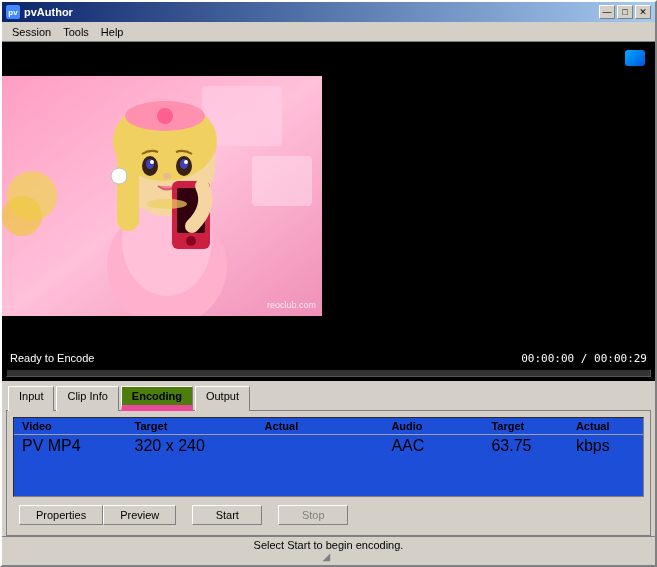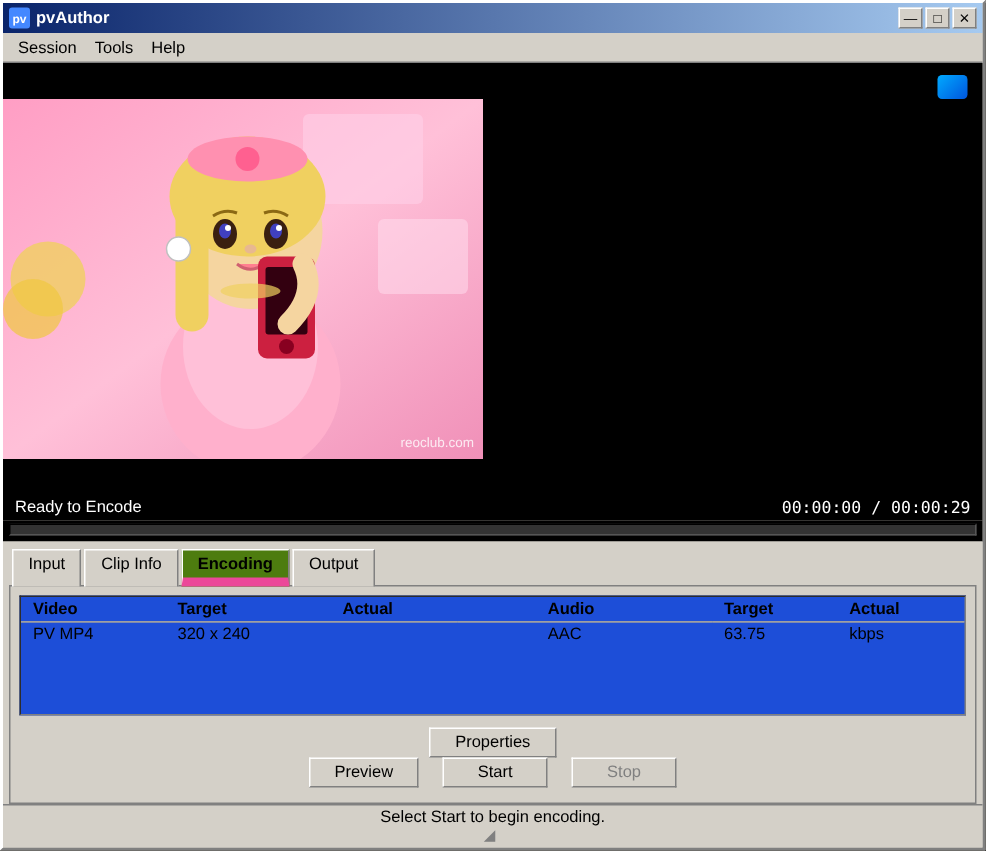--- a/index.html
+++ b/index.html
@@ -220,38 +220,36 @@
     .encoding-table th {
       text-align: left;
       font-weight: bold;
       padding: 2px 8px;
       font-size: 11px;
       border-bottom: 1px solid #a0a0a0;
     }
 
     .encoding-table td {
       padding: 2px 8px;
-      font-size: 11px;
+      font-size: 16px;
     }
 
     .table-area {
       background: #1d4ed8;
       border: 1px inset #808080;
       height: 80px;
       margin-bottom: 4px;
       overflow: hidden;
     }
 
     
     .bottom-buttons {
       display: flex;
-      justify-content: space-between;
       align-items: center;
       padding: 4px 6px;
-      flex-direction: column;
     }
 
     .btn {
       padding: 3px 16px;
       background: #d4d0c8;
       border: 1px solid #808080;
       border-top-color: #fff;
       border-left-color: #fff;
       cursor: pointer;
       font-size: 11px;

